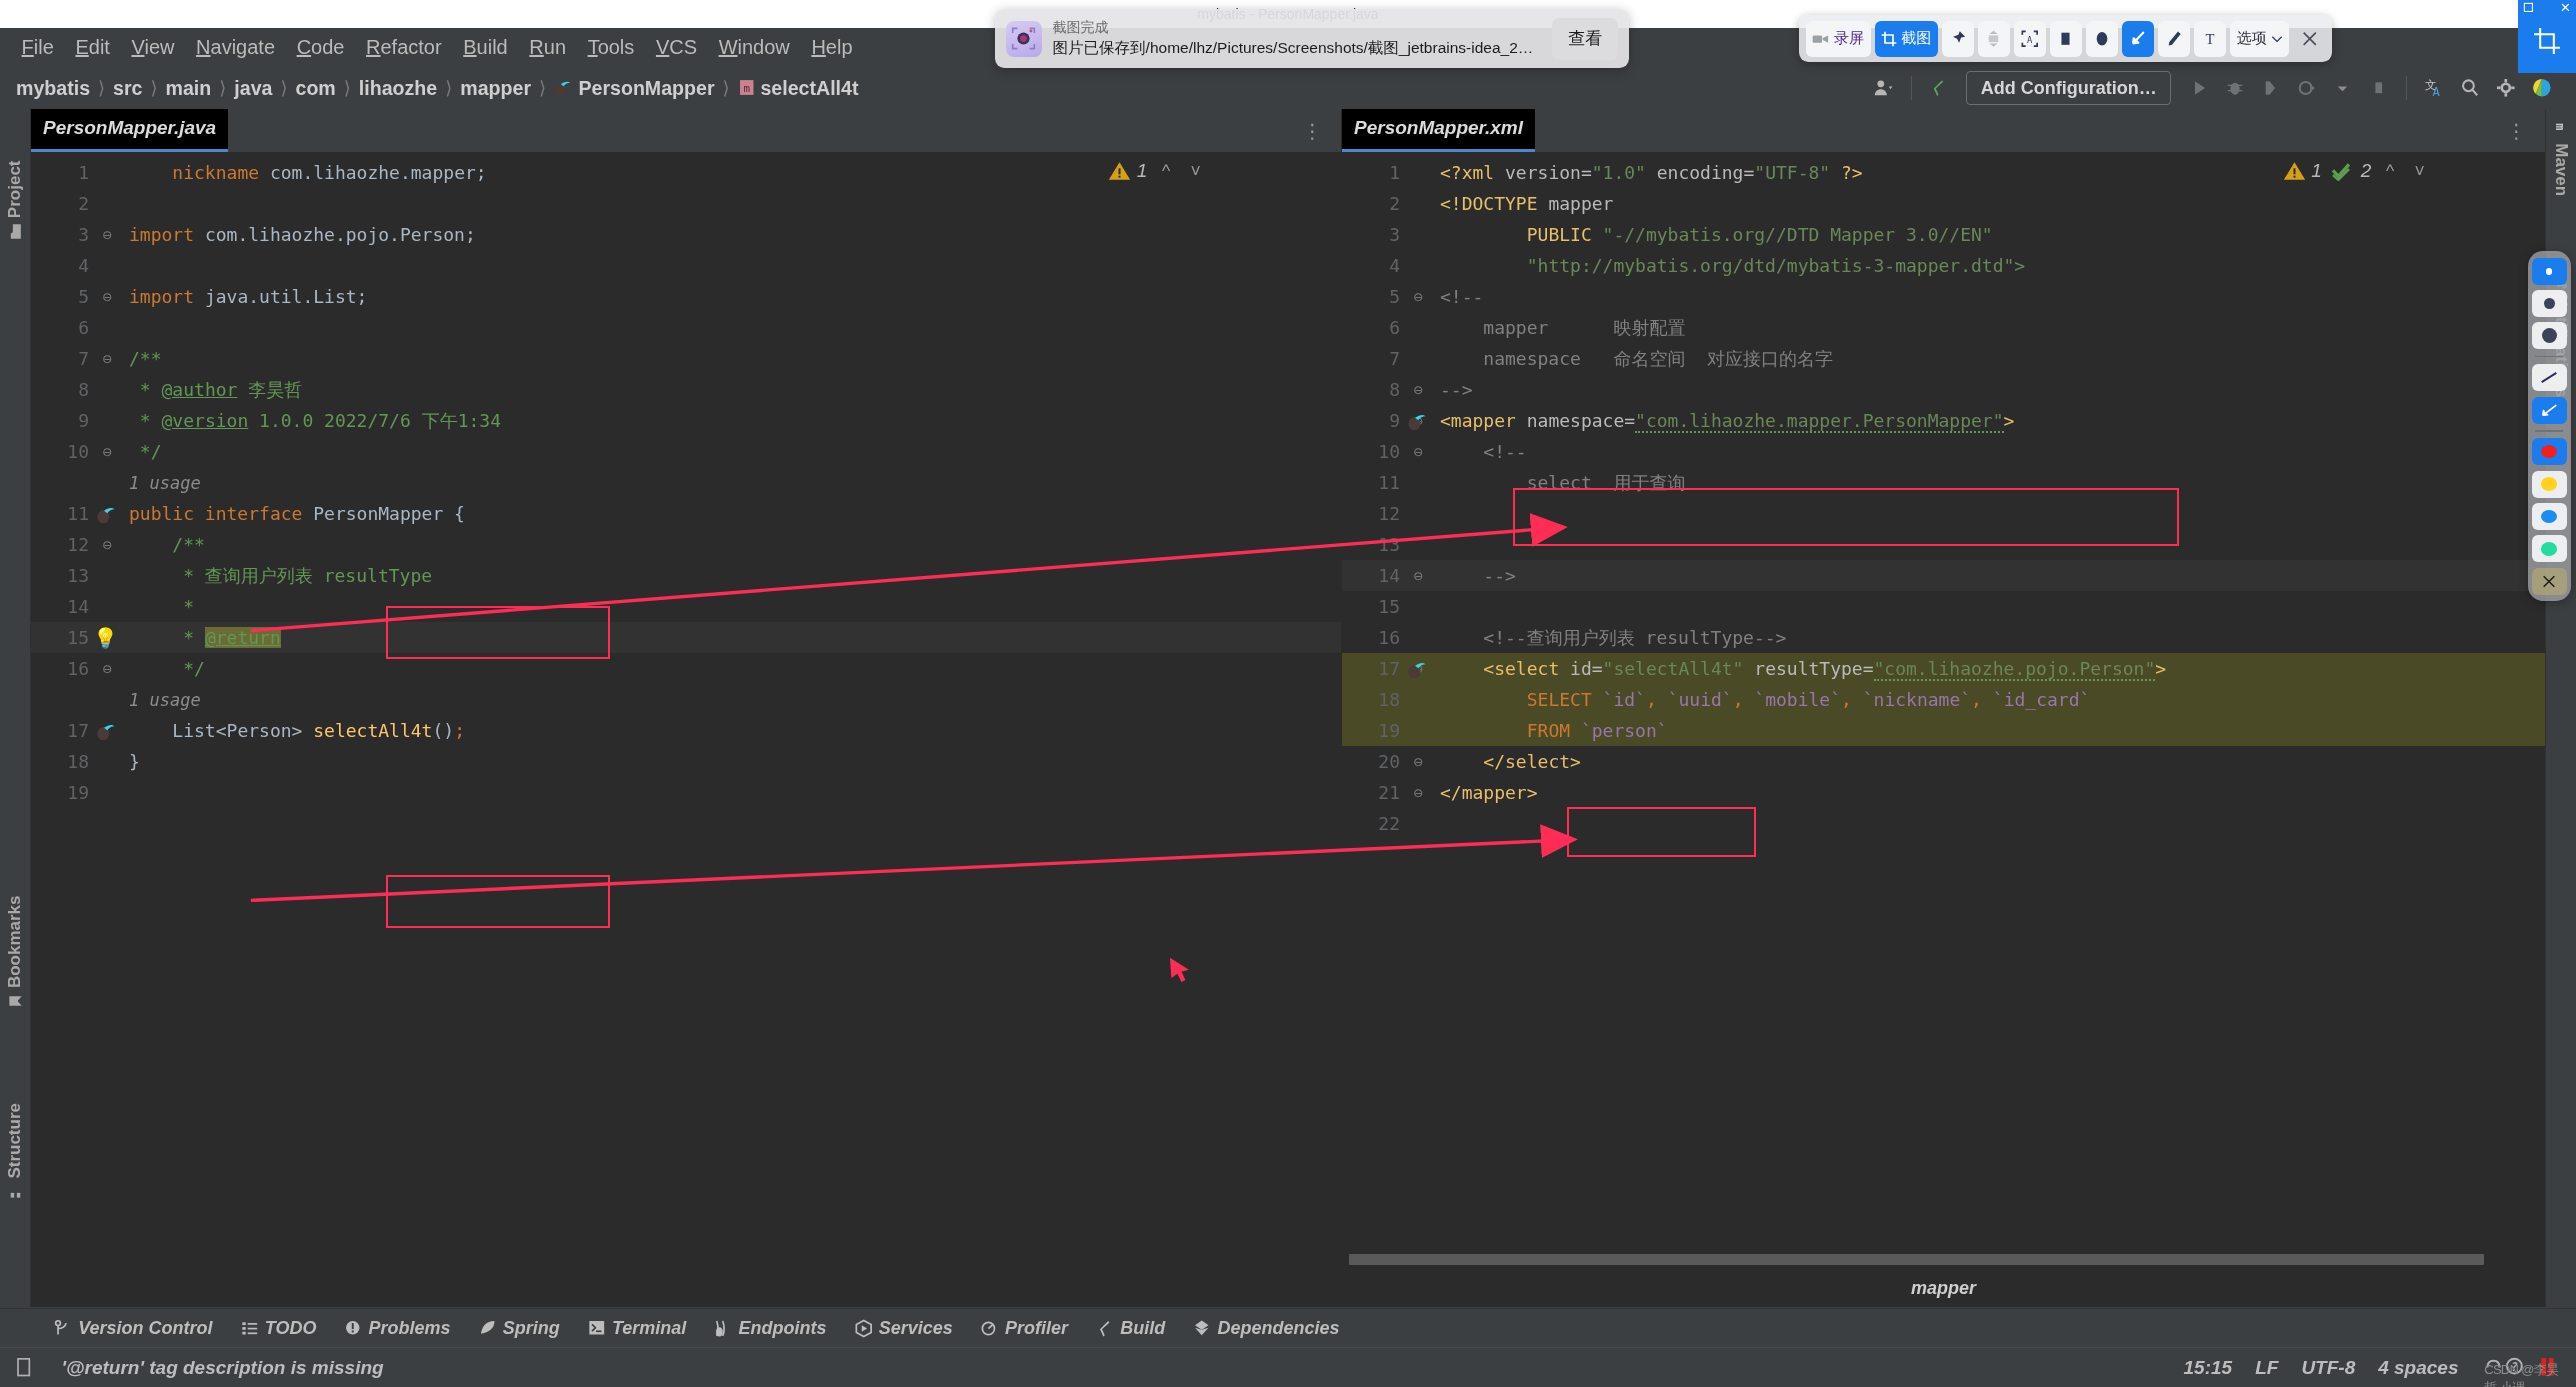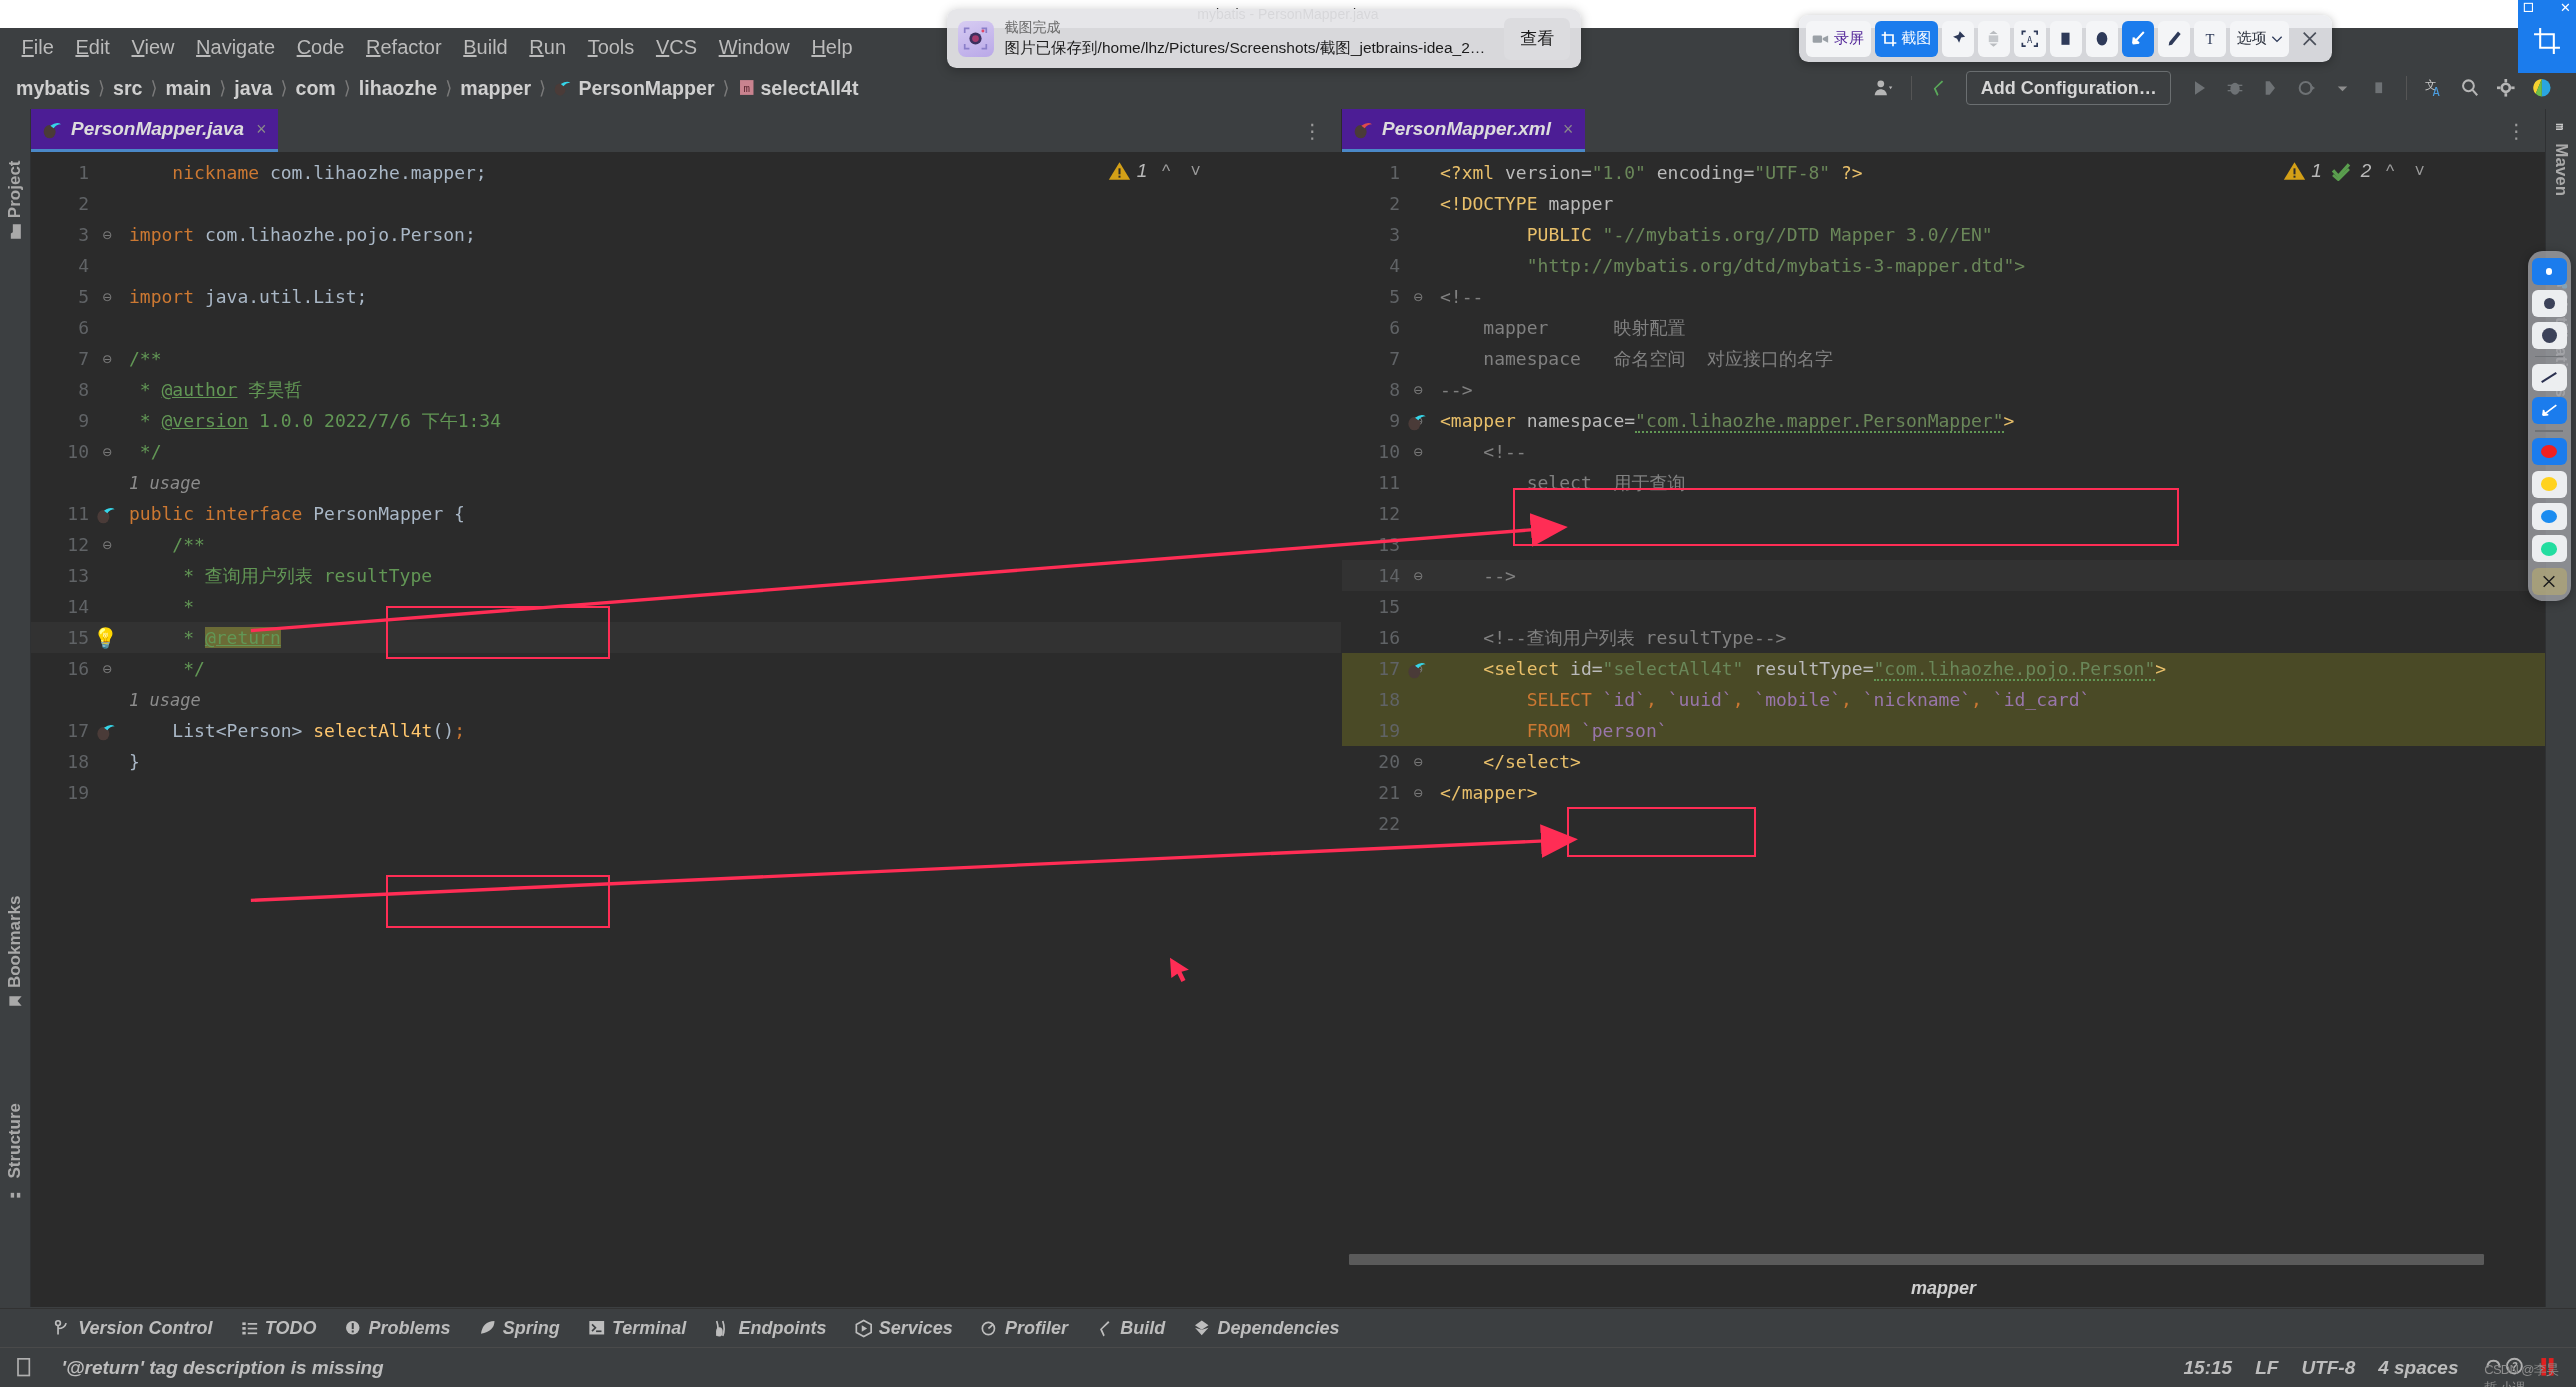--- a/index.html
+++ b/index.html
@@ -82,23 +82,23 @@
   }
   .pane { position:relative; height:100%; background:#2b2b2b; overflow:hidden; }
   .pane.left { width:1311px; border-right:0.7px solid #2b2b2b; }
   .pane.right { flex:1; }
 
   .tabbar {
     position:relative; height:43px; background:#3c3f41; display:flex; align-items:stretch;
   }
   .tab {
     display:flex; align-items:center; gap:8px; padding:0 12px;
-    background:#4c1d95; color:#dcdcdc; font-size:19px; font-weight:bold; font-style:italic;
+    background:#000000; color:#dcdcdc; font-size:19px; font-weight:bold; font-style:italic;
     border-bottom:3.4px solid #4a88c7;
-    font-family:"Liberation Sans", sans-serif; white-space:nowrap;
+    font-family:"Liberation Sans", sans-serif; white-space:nowrap;flex-direction:column;
   }
   .tab .close { color:#8a8a8a; font-size:17.5px; font-weight:normal; font-style:normal; margin-left:4px;}
   .tab-right { margin-left:auto; display:flex; align-items:center; gap:9.4px; padding-right:10.8px; }
   .warn-chip { display:flex; align-items:center; gap:5.4px; color:#b9b9b9; font-size:19px;
                font-style:italic; font-family:"Liberation Sans", sans-serif;}
   .chev { color:#9a9a9a; font-size:17.5px; padding:0 5.4px; }
   .kebab { color:#9a9a9a; font-size:20px; letter-spacing:1.3px; padding:0 6.7px; }
 
   .code {
     position:absolute; left:0; right:0; top:43px; bottom:0;
@@ -202,21 +202,21 @@
     position:absolute; right:0px; top:8px; width:58px; height:65px;
     background:#1b7ced; display:flex; align-items:center; justify-content:center;
   }
   .corner-top {
     position:absolute; right:0; top:0; width:58px; height:15px;
     display:flex; align-items:center; justify-content:space-between;
     padding:0 5.4px; color:#ffffff; font-size:10.8px; background:#1b7ced;
   }
 
   .notif {
-    position:absolute; left:947px; top:9.4px; width:634px; height:59px;
+    position:absolute; left:995px; top:9.4px; width:634px; height:59px;
     background:rgba(228,228,231,0.93); border-radius:9.4px;
     display:flex; align-items:center; padding:0 10.8px; gap:10.8px;
     box-shadow:0 2.7px 10.8px rgba(0,0,0,0.25);
   }
   .notif-icon {
     width:36px; height:36px; border-radius:8px;
     background:linear-gradient(160deg,#d7ccf2,#b9a8e8);
     display:flex; align-items:center; justify-content:center; flex:0 0 auto;
   }
   .notif-text { display:flex; flex-direction:column; justify-content:center; gap:1.3px; flex:1; min-width:0;}

